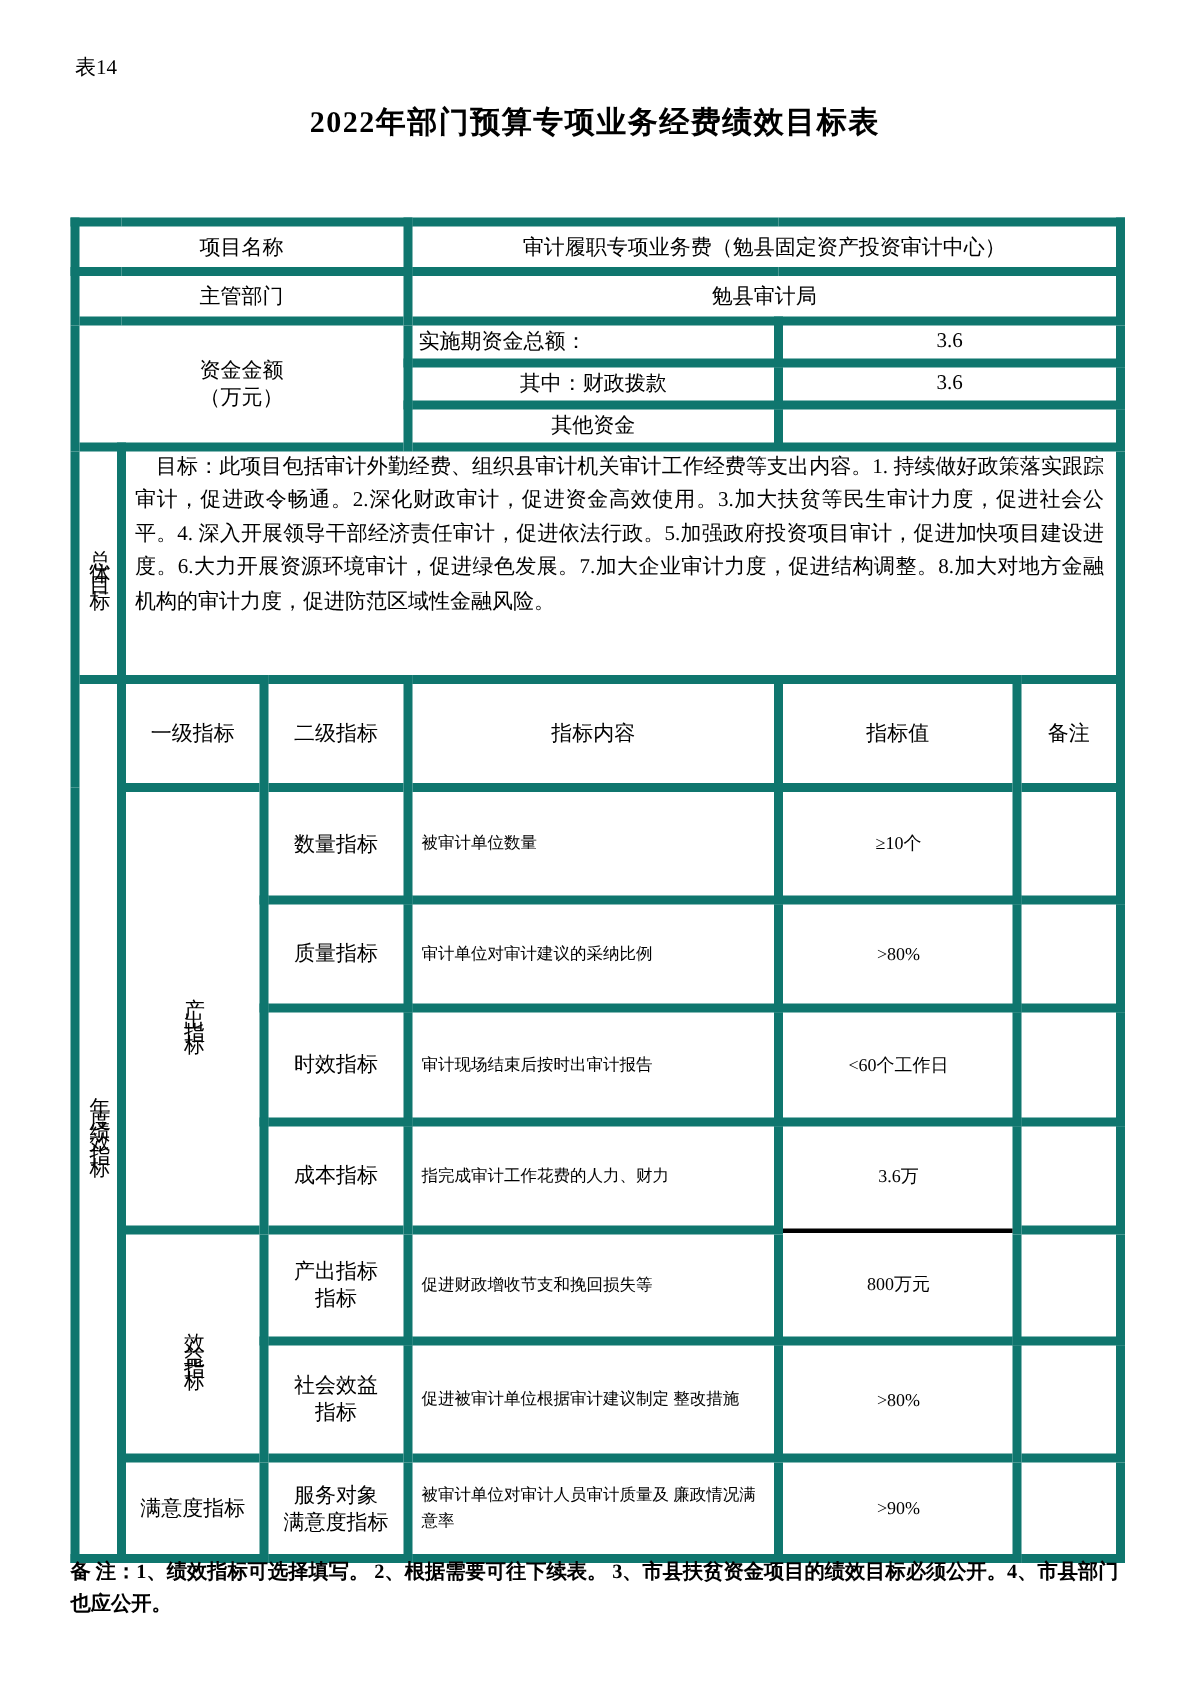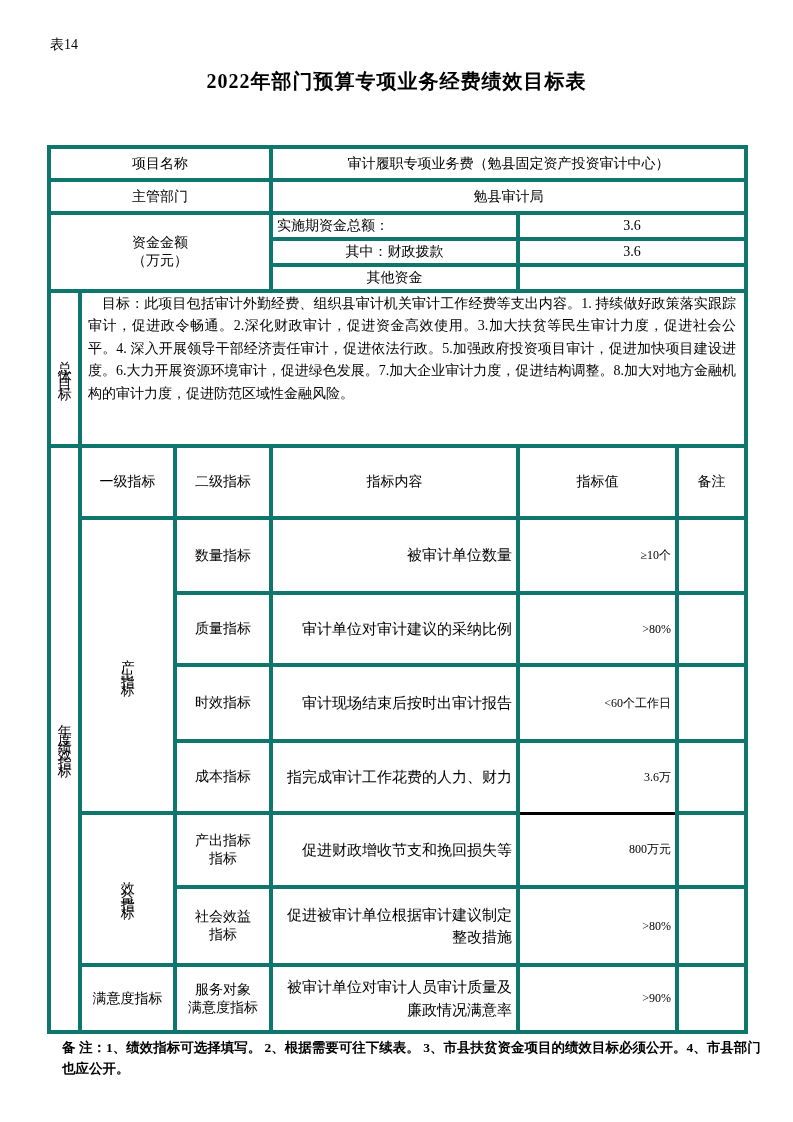--- a/index.html
+++ b/index.html
@@ -12,44 +12,44 @@
   .page{position:relative;width:793px;height:1122px;background:#fff;border-radius:16px;}
   .doc-tag{position:absolute;left:50px;top:36px;font-size:14px;}
   .doc-title{position:absolute;left:0;top:68px;width:100%;text-align:center;
     font-size:20px;font-weight:bold;letter-spacing:1px;}
   table.main{
     position:absolute;left:47px;top:145px;width:697px;
     border-collapse:collapse;table-layout:fixed;
     border:2px solid #000;
   }
   td{
-    border:4px solid #0f766e;
+    border:6px solid #0f766e;
     text-align:center;vertical-align:middle;
     font-size:14px;padding:2px 4px;overflow:hidden;
     word-break:break-all;
   }
   .bb2{border-bottom-width:2px;}
   .pre{white-space:pre-line;}
   .left{text-align:left;}
   .goal-cell{
     text-align:justify;font-size:14px;line-height:1.6;
     padding:0 8px 10px 6px;text-indent:1em;vertical-align:top;
   }
-  .content-cell{text-align:right;font-size:15px;padding-left:6px;line-height:1.5;}
-  .value-cell{text-align:right;font-size:12px;padding-left:5px;}
+  .content-cell{text-align:left;font-size:11px;padding-left:6px;line-height:1.5;}
+  .value-cell{text-align:center;font-size:12px;padding-left:5px;}
   .value-strong{border:3px solid #000;}
   .vtext{
     writing-mode:vertical-lr;text-orientation:upright;
     display:inline-block;letter-spacing:8px;font-size:14px;line-height:1.1;
   }
   .r33{height:33px;} .r26{height:26px;} .r155{height:155px;}
   .r72{height:72px;} .r75{height:75px;} .r76{height:76px;}
   .r74{height:74px;} .r78{height:78px;} .r67{height:67px;}
   .footnote{
-    position:absolute;left:62px;top:1038px;width:706px;
+    position:absolute;left:47px;top:1038px;width:706px;
     font-size:13.5px;font-weight:bold;line-height:1.55;text-align:left;
   }
 </style>
 </head>
 <body>
 
 <div class="page">
 
   <div class="doc-tag">表14</div>
   <div class="doc-title">2022年部门预算专项业务经费绩效目标表</div>

